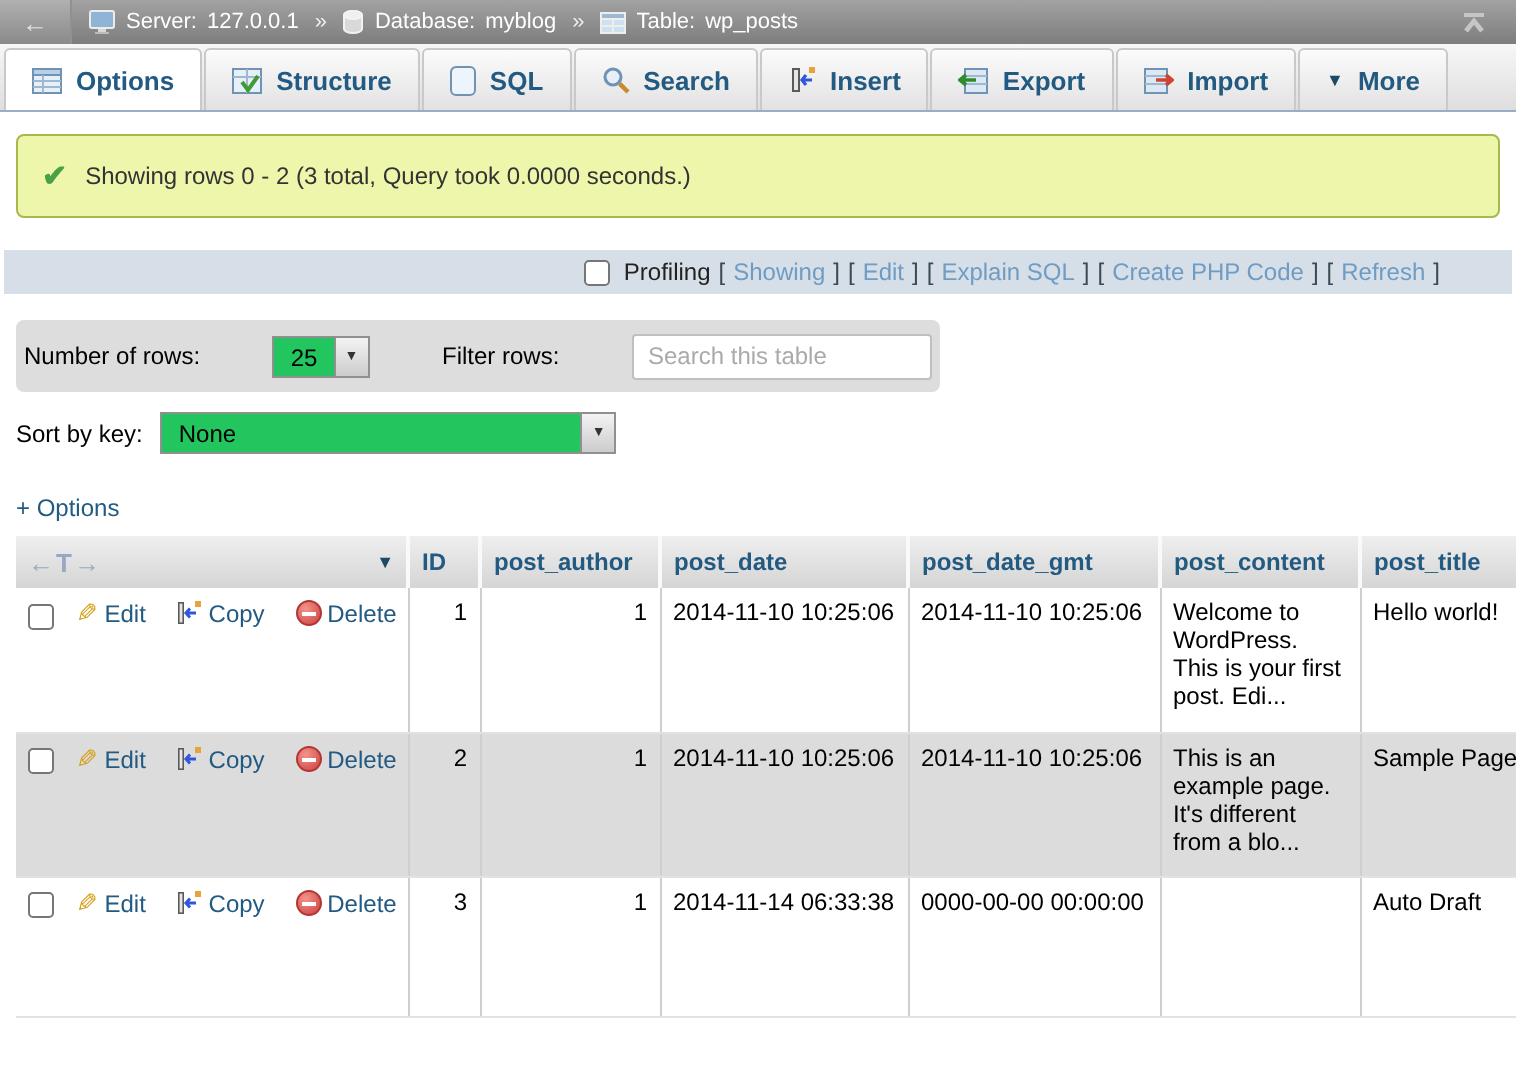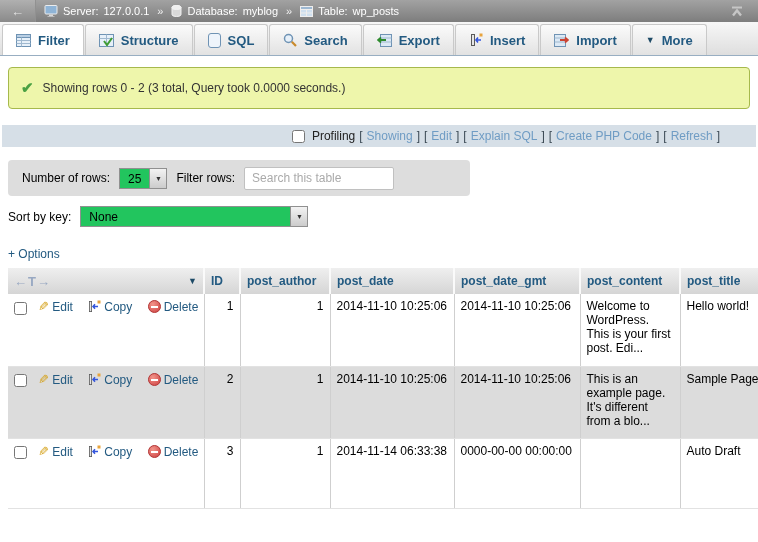--- a/index.html
+++ b/index.html
@@ -64,21 +64,21 @@
     background:#d6dfe7; height:22px; display:flex; align-items:center;
     justify-content:flex-end; padding-right:36px; gap:4px; color:#222;
   }
   .profiling input { margin:0 3px 0 0; }
   .plink { color:#6f9cc4; text-decoration:none; cursor:pointer; }
   .pbr { color:#3c4a55; }
 
   
   .rows-bar {
     margin:13px 0 0 8px; width:462px; height:36px; background:#dddddd; border-radius:4px;
-    display:flex; align-items:center; padding:0 14px; gap:9px; color:#000;
+    display:flex; align-items:center; padding:0 4px; gap:9px; color:#000;justify-content:space-between;
   }
   .wsel { display:inline-flex; border:1px solid #909090; background:#22c55e; height:21px; align-items:stretch; cursor:pointer; }
   .wsel .val { padding:3px 8px 0 8px; font-size:12px; white-space:nowrap; }
   .wsel .abtn {
     width:17px; border-left:1px solid #909090; background:linear-gradient(#f3f3f3,#cccccc);
     color:#333; font-size:7px; display:flex; align-items:center; justify-content:center;
   }
   .filter-input {
     width:150px; height:23px; border:1px solid #c0c0c0; border-radius:2px;
     padding:0 7px; font-family:inherit; font-size:12px; color:#6d28d9;
@@ -175,21 +175,21 @@
     <div class="tab active">
       <span class="ticon">
         <svg width="15" height="13">
             <rect x="0.5" y="0.5" width="14" height="12" fill="#e7f0f9" stroke="#6f93b4"></rect>
             <rect x="0.5" y="0.5" width="14" height="3" fill="#b9cfe4" stroke="#6f93b4"></rect>
             <line x1="0.5" y1="6.5" x2="14.5" y2="6.5" stroke="#9fb8cf"></line>
             <line x1="0.5" y1="9.5" x2="14.5" y2="9.5" stroke="#9fb8cf"></line>
             <line x1="5.5" y1="3.5" x2="5.5" y2="12.5" stroke="#9fb8cf"></line>
           </svg>
       </span>
-      <span>Filter</span>
+      <span>Options</span>
     </div>
     <div class="tab">
       <span class="ticon">
         <svg width="15" height="13">
             <rect x="0.5" y="0.5" width="14" height="12" fill="#e7f0f9" stroke="#6f93b4"></rect>
             <line x1="0.5" y1="4.5" x2="14.5" y2="4.5" stroke="#9fb8cf"></line>
             <line x1="7.5" y1="0.5" x2="7.5" y2="12.5" stroke="#9fb8cf"></line>
             <path d="M5 7 l3 4 5-7" fill="none" stroke="#3f9c35" stroke-width="2"></path>
           </svg>
       </span>
@@ -207,39 +207,39 @@
       <span class="ticon">
         <svg width="14" height="14">
             <circle cx="5.5" cy="5.5" r="4" fill="#e7f0f9" stroke="#6f93b4" stroke-width="1.5"></circle>
             <line x1="8.8" y1="8.8" x2="13" y2="13" stroke="#c98a2c" stroke-width="2.2"></line>
           </svg>
       </span>
       <span>Search</span>
     </div>
     <div class="tab">
       <span class="ticon">
+        <svg width="14" height="14">
+            <rect x="2" y="1" width="4" height="12" fill="#5a5a5a"></rect>
+            <rect x="3" y="2" width="2" height="10" fill="#e6e6e6"></rect>
+            <path d="M12 7 L7 7 M9 4.5 L7 7 L9 9.5" stroke="#3355dd" stroke-width="1.6" fill="none"></path>
+            <rect x="10.5" y="0.5" width="3" height="3" fill="#e8a33d"></rect>
+          </svg>
+      </span>
+      <span>Insert</span>
+    </div>
+    <div class="tab">
+      <span class="ticon">
         <svg width="15" height="13">
             <rect x="3.5" y="0.5" width="11" height="12" fill="#dce9f5" stroke="#6f93b4"></rect>
             <line x1="3.5" y1="4" x2="14.5" y2="4" stroke="#9fb8cf"></line>
             <line x1="3.5" y1="8" x2="14.5" y2="8" stroke="#9fb8cf"></line>
             <path d="M9 6 L1 6 M4 3.5 L1 6 L4 8.5" stroke="#2e8b2e" stroke-width="1.8" fill="none"></path>
           </svg>
       </span>
       <span>Export</span>
-    </div>
-    <div class="tab">
-      <span class="ticon">
-        <svg width="14" height="14">
-            <rect x="2" y="1" width="4" height="12" fill="#5a5a5a"></rect>
-            <rect x="3" y="2" width="2" height="10" fill="#e6e6e6"></rect>
-            <path d="M12 7 L7 7 M9 4.5 L7 7 L9 9.5" stroke="#3355dd" stroke-width="1.6" fill="none"></path>
-            <rect x="10.5" y="0.5" width="3" height="3" fill="#e8a33d"></rect>
-          </svg>
-      </span>
-      <span>Insert</span>
     </div>
     <div class="tab">
       <span class="ticon">
         <svg width="15" height="13">
             <rect x="0.5" y="0.5" width="11" height="12" fill="#dce9f5" stroke="#6f93b4"></rect>
             <line x1="0.5" y1="4" x2="11.5" y2="4" stroke="#9fb8cf"></line>
             <line x1="0.5" y1="8" x2="11.5" y2="8" stroke="#9fb8cf"></line>
             <path d="M6 6 L14 6 M11 3.5 L14 6 L11 8.5" stroke="#cc4433" stroke-width="1.8" fill="none"></path>
           </svg>
       </span>

